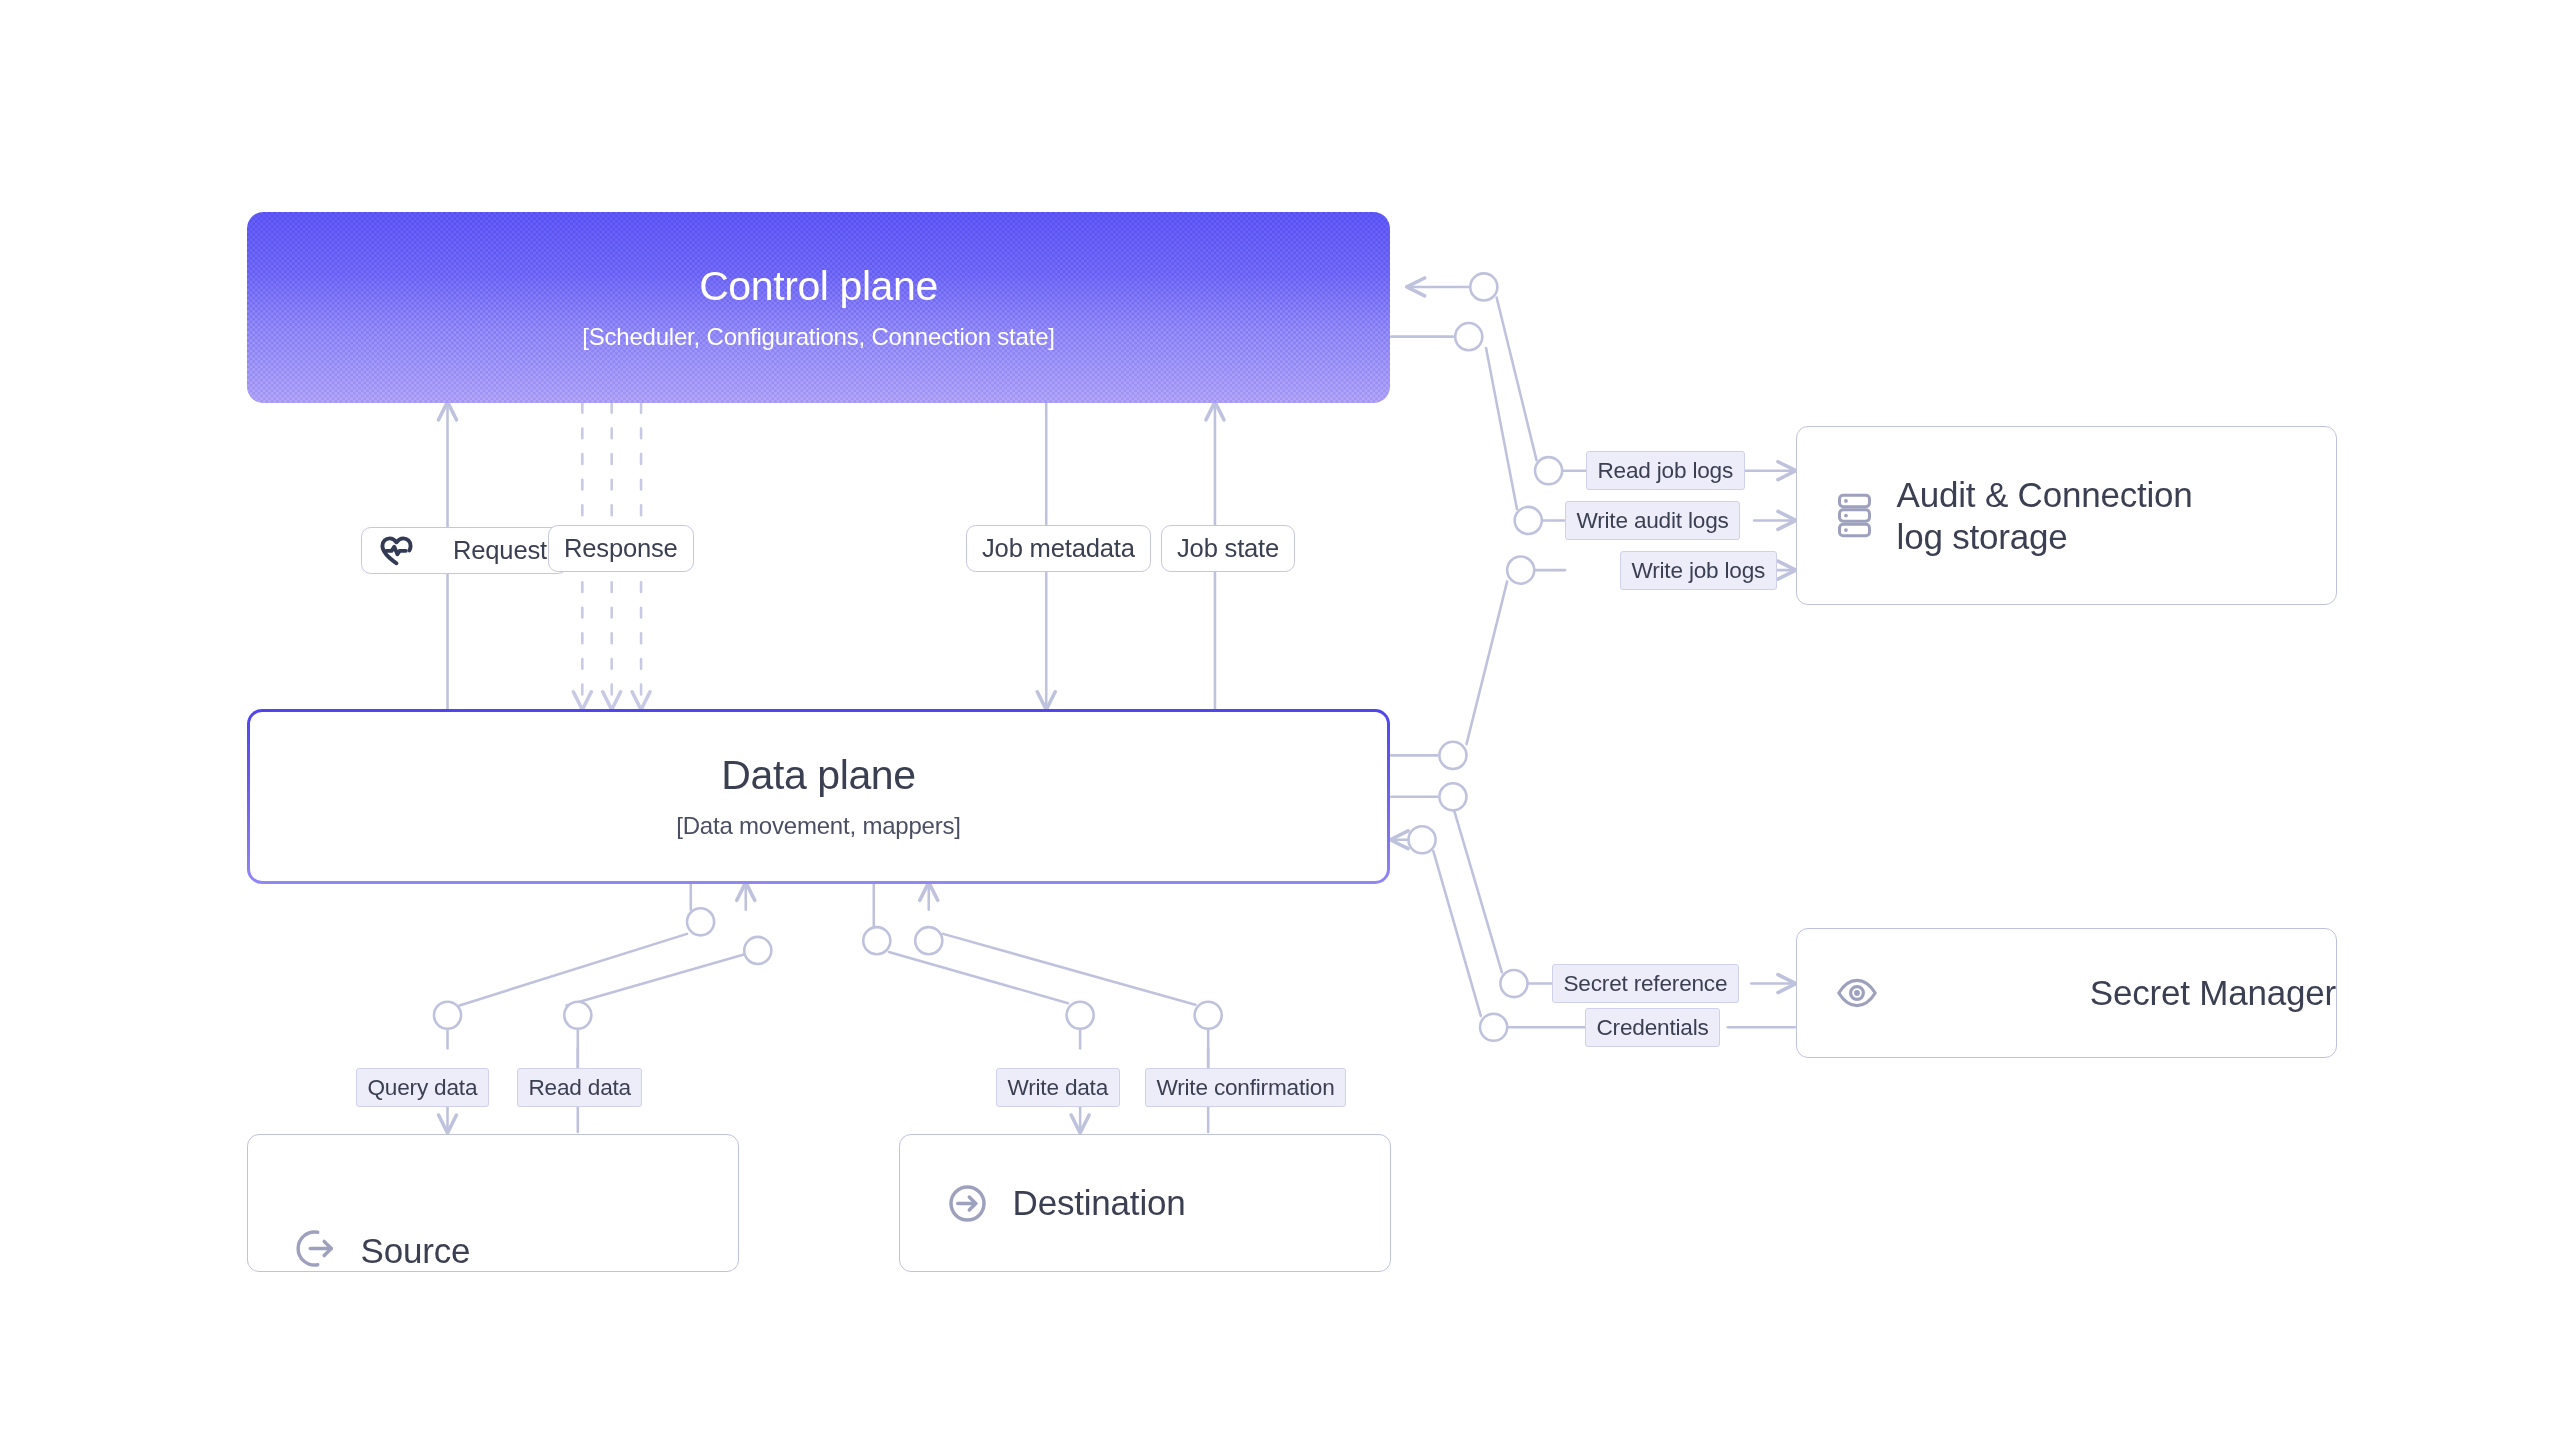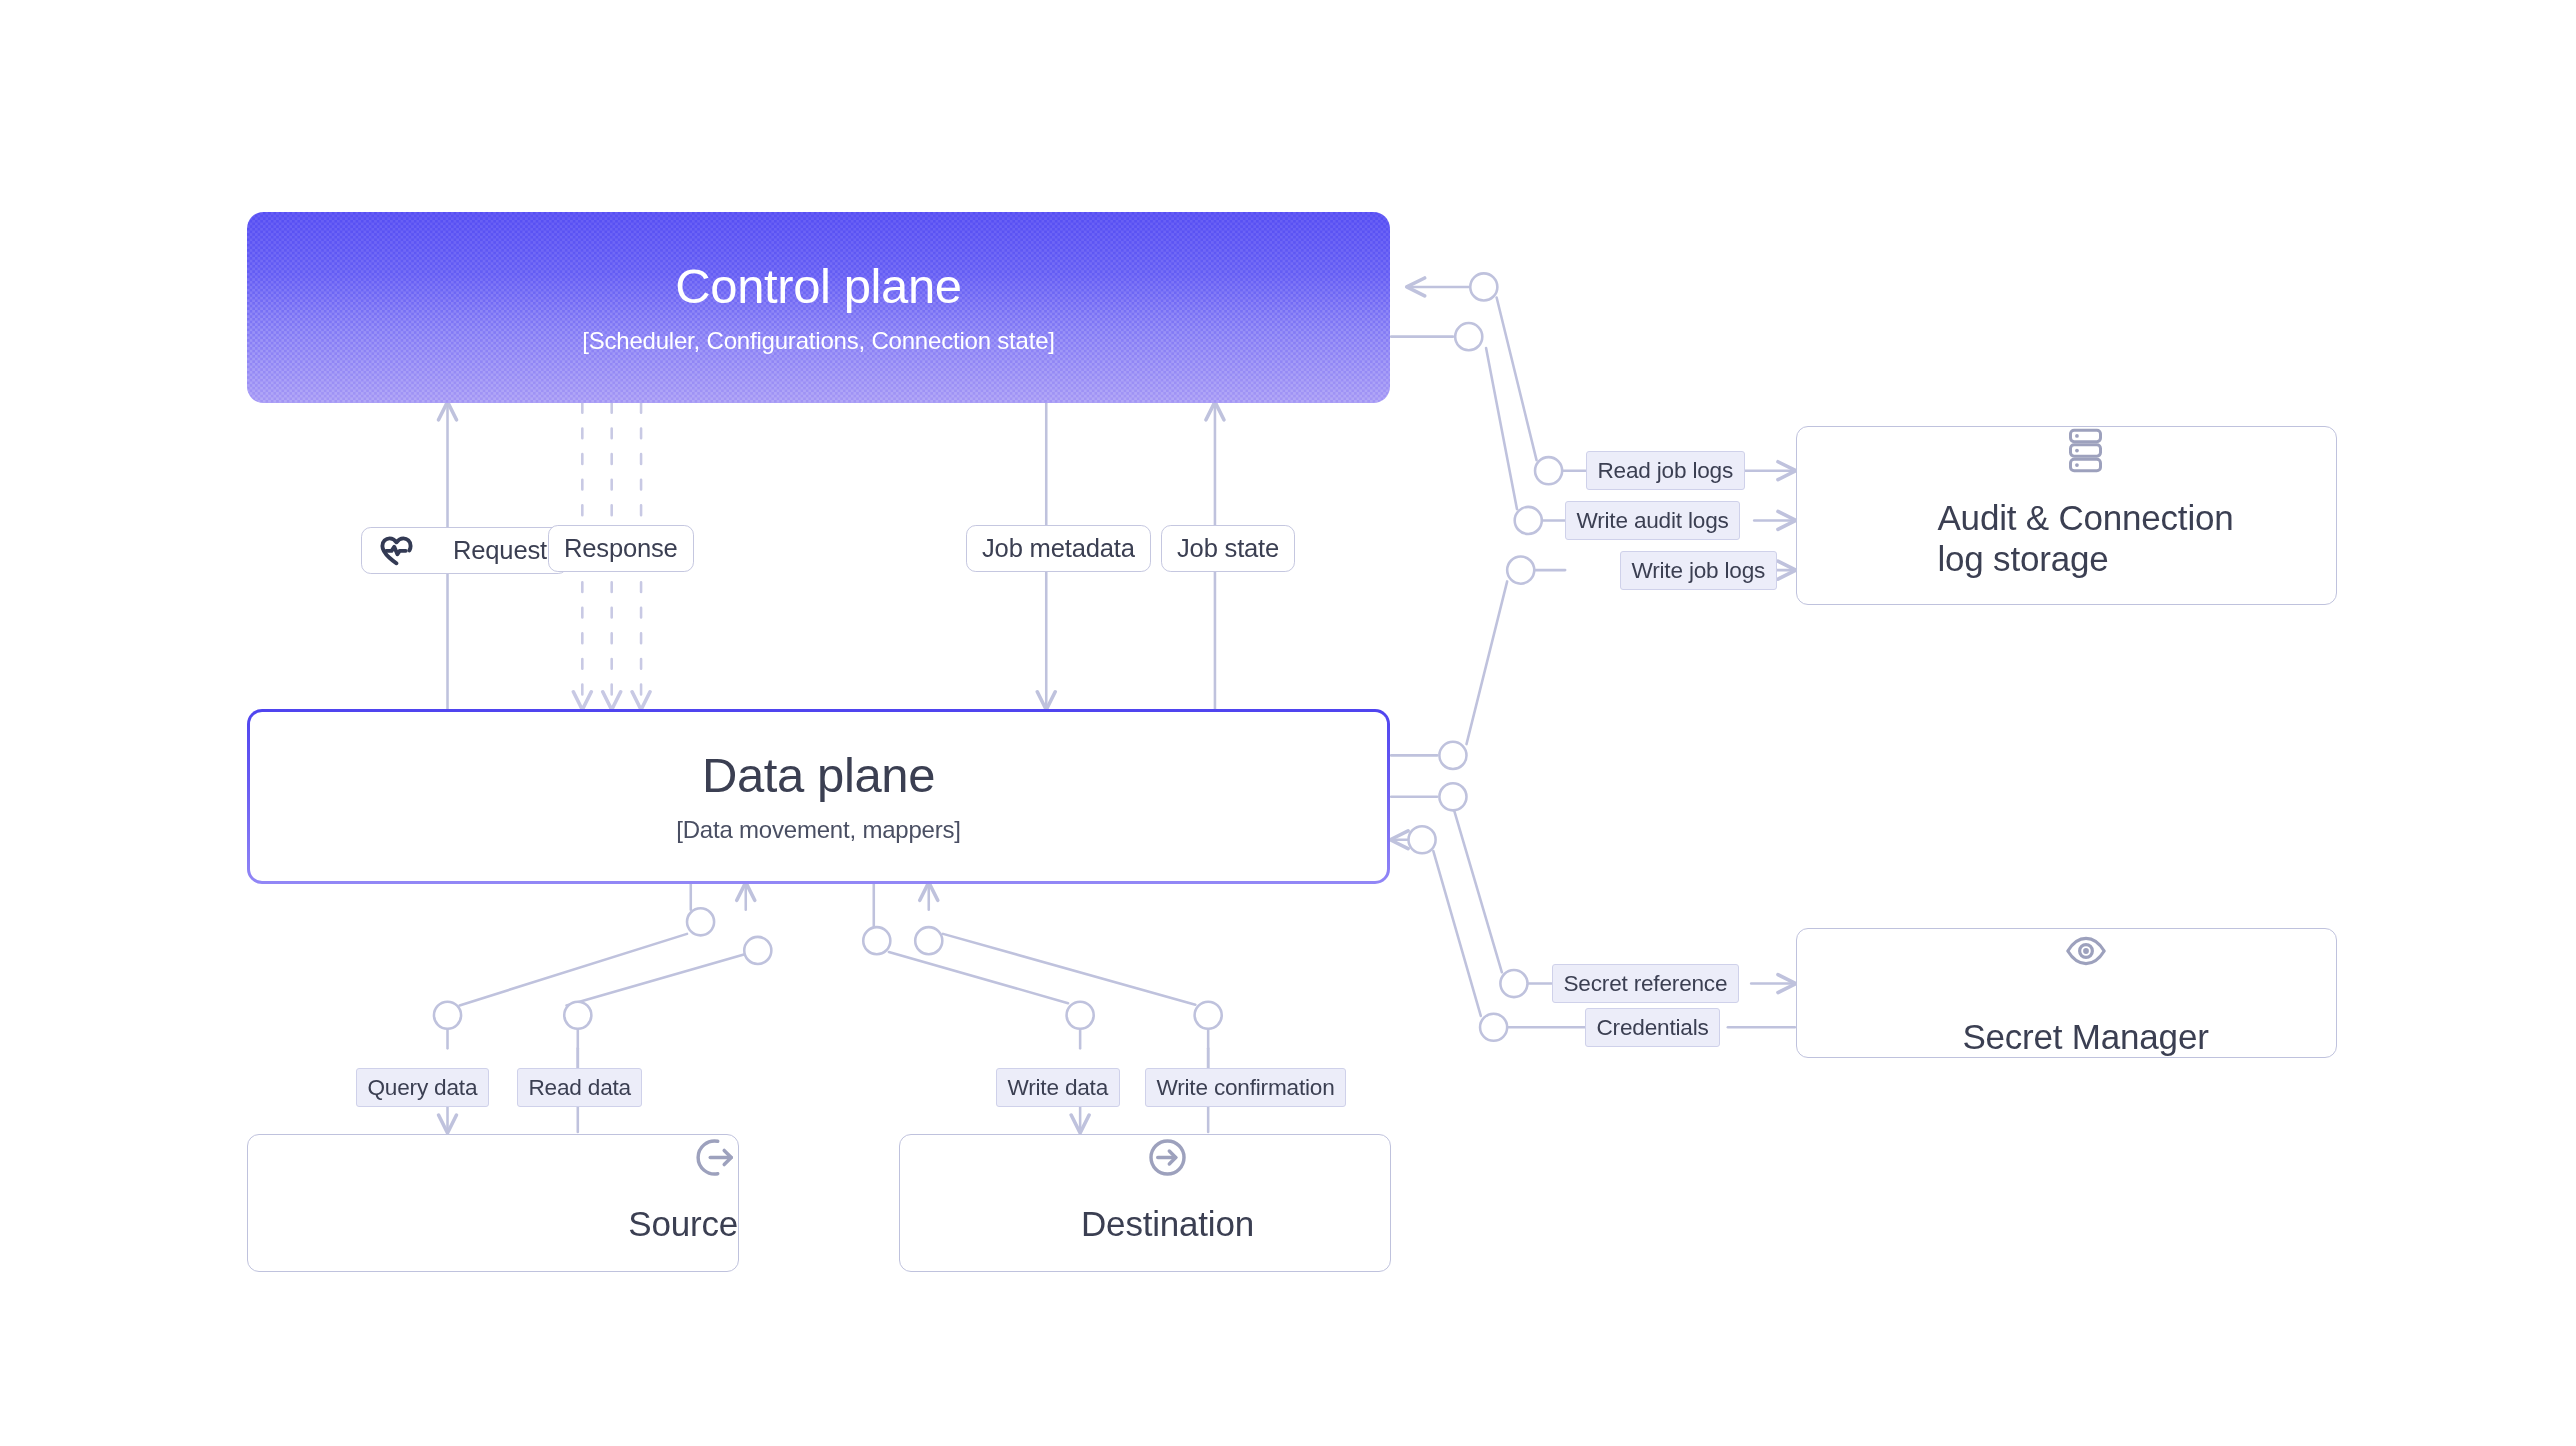--- a/index.html
+++ b/index.html
@@ -31,21 +31,21 @@
   .plane {
     position: absolute;
     border-radius: 16.6px;
     display: flex;
     flex-direction: column;
     align-items: center;
     justify-content: center;
     box-sizing: border-box;
   }
   .plane .p-title {
-    font-size: 49px;
+    font-size: 41px;
     font-weight: 400;
     letter-spacing: -0.4px;
     line-height: 1.1;
   }
   .plane .p-sub {
     font-size: 24px;
     font-weight: 400;
     letter-spacing: -0.2px;
     margin-top: 13.6px;
   }
@@ -95,21 +95,20 @@
     position: absolute;
     box-sizing: border-box;
     border: 1.9px solid #bfc2dd;
     border-radius: 12px;
     background: #ffffff;
     display: flex;
     align-items: center;
     gap: 22.6px;
     padding-left: 38px;
     color: #3b3f52;
-    flex-direction: column;
   }
   .node .n-label {
     font-size: 35px;
     letter-spacing: -0.2px;
     line-height: 1.18;
   }
   #audit-log-storage { left: 1796px; top: 426px; width: 541px; height: 179px; }
   #secret-manager    { left: 1796px; top: 928px; width: 541px; height: 130px; justify-content: space-between; }
   #source            { left: 247px;  top: 1134px; width: 492px; height: 138px; padding-left: 45px; align-items: flex-end;}
   #destination       { left: 899px; top: 1134px; width: 492px; height: 138px; padding-left: 45px;}

